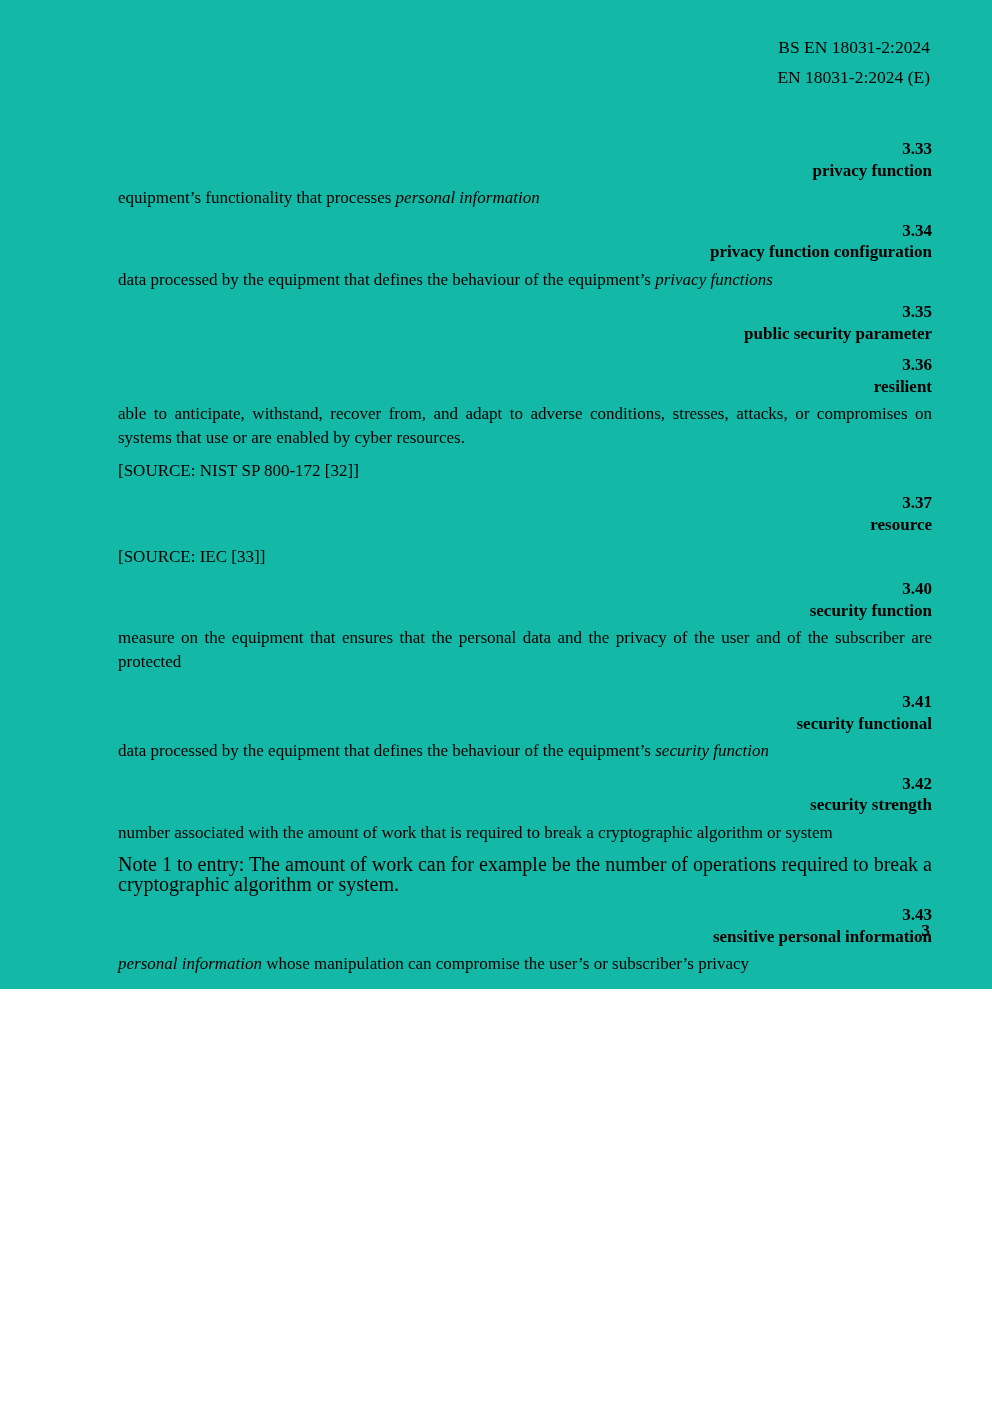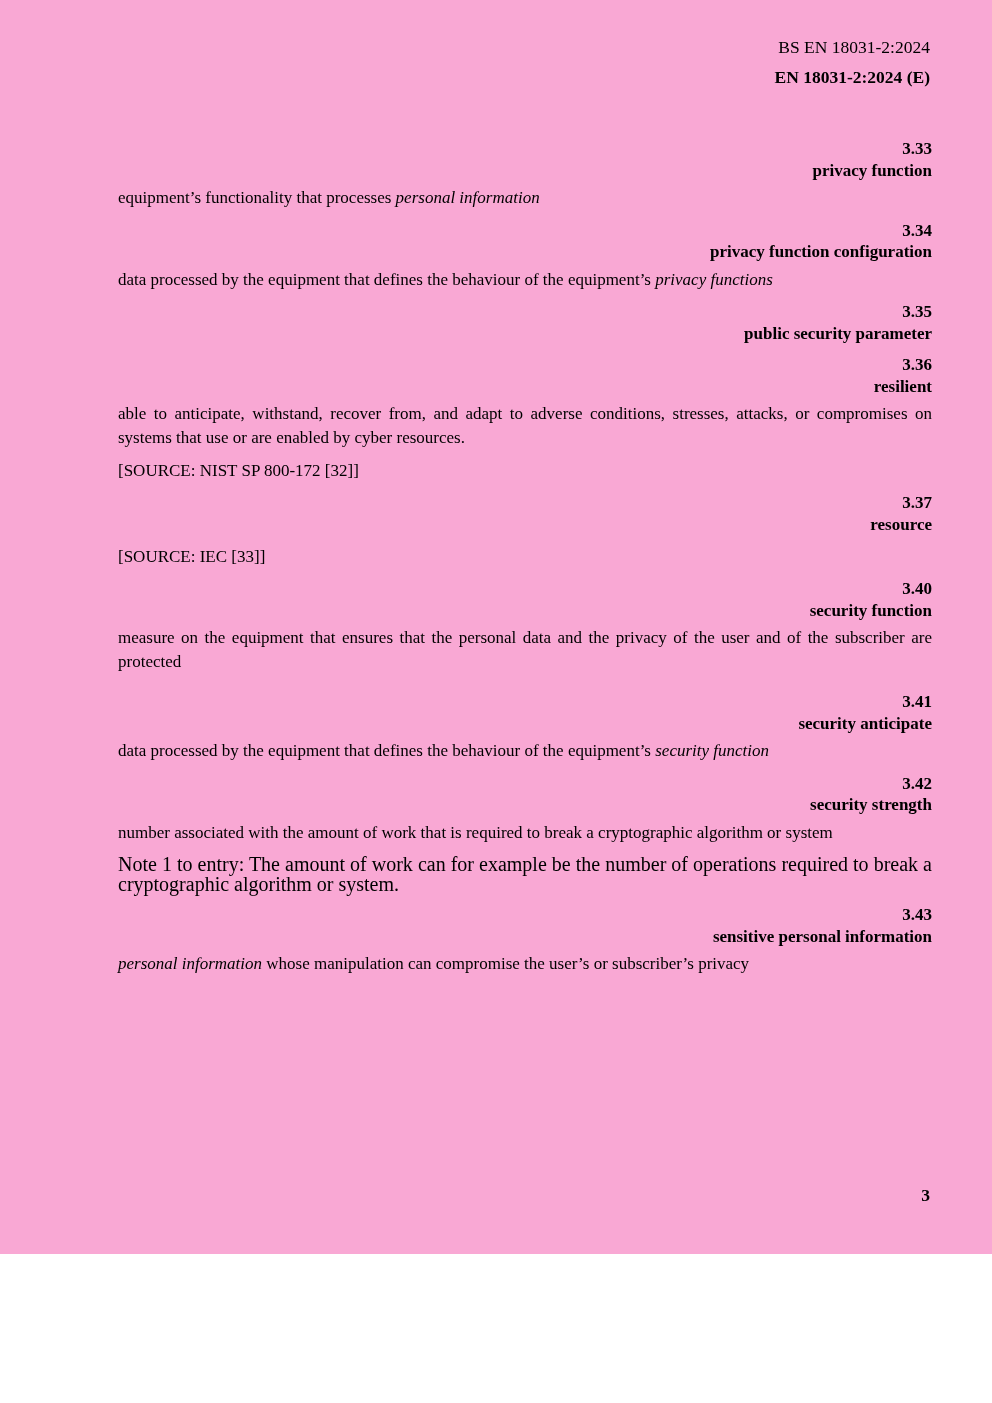--- a/index.html
+++ b/index.html
@@ -3,38 +3,38 @@
 <meta charset="utf-8">
 <style>
   html, body {
     margin: 0;
     padding: 0;
     background: #ffffff;
   }
   .page {
     position: relative;
     width: 992px;
-    height: 1254px;
-    background: #f9a8d4;
+    height: 989px;
+    background: #14b8a6;
     color: #000000;
     font-family: "Liberation Serif", "DejaVu Serif", serif;
     font-size: 17px;
     box-sizing: border-box;
     overflow: hidden;
   }
   .doc-header {
     position: absolute;
     top: 32px;
     right: 62px;
     text-align: right;
     line-height: 30px;
     font-size: 17.5px;
   }
   .doc-header .line2 {
-    font-weight: bold;
+    font-weight: normal;
   }
   .terms-list {
     position: absolute;
     top: 138px;
     left: 118px;
     width: 814px;
   }
   section.term {
     margin: 0 0 10px 0;
   }
@@ -137,21 +137,21 @@
       <span>3.40</span><br>
       <span>security function</span>
     </p>
     <p class="term-def"><span>measure on the equipment that ensures that the personal data and the privacy of the user and of the subscriber are protected</span></p>
 
   </section>
 
   <section class="term">
     <p class="term-head">
       <span>3.41</span><br>
-      <span>security anticipate</span>
+      <span>security functional</span>
     </p>
     <p class="term-def"><span>data processed by the equipment that defines the behaviour of the equipment’s </span><em>security function</em></p>
 
   </section>
 
   <section class="term">
     <p class="term-head">
       <span>3.42</span><br>
       <span>security strength</span>
     </p>

